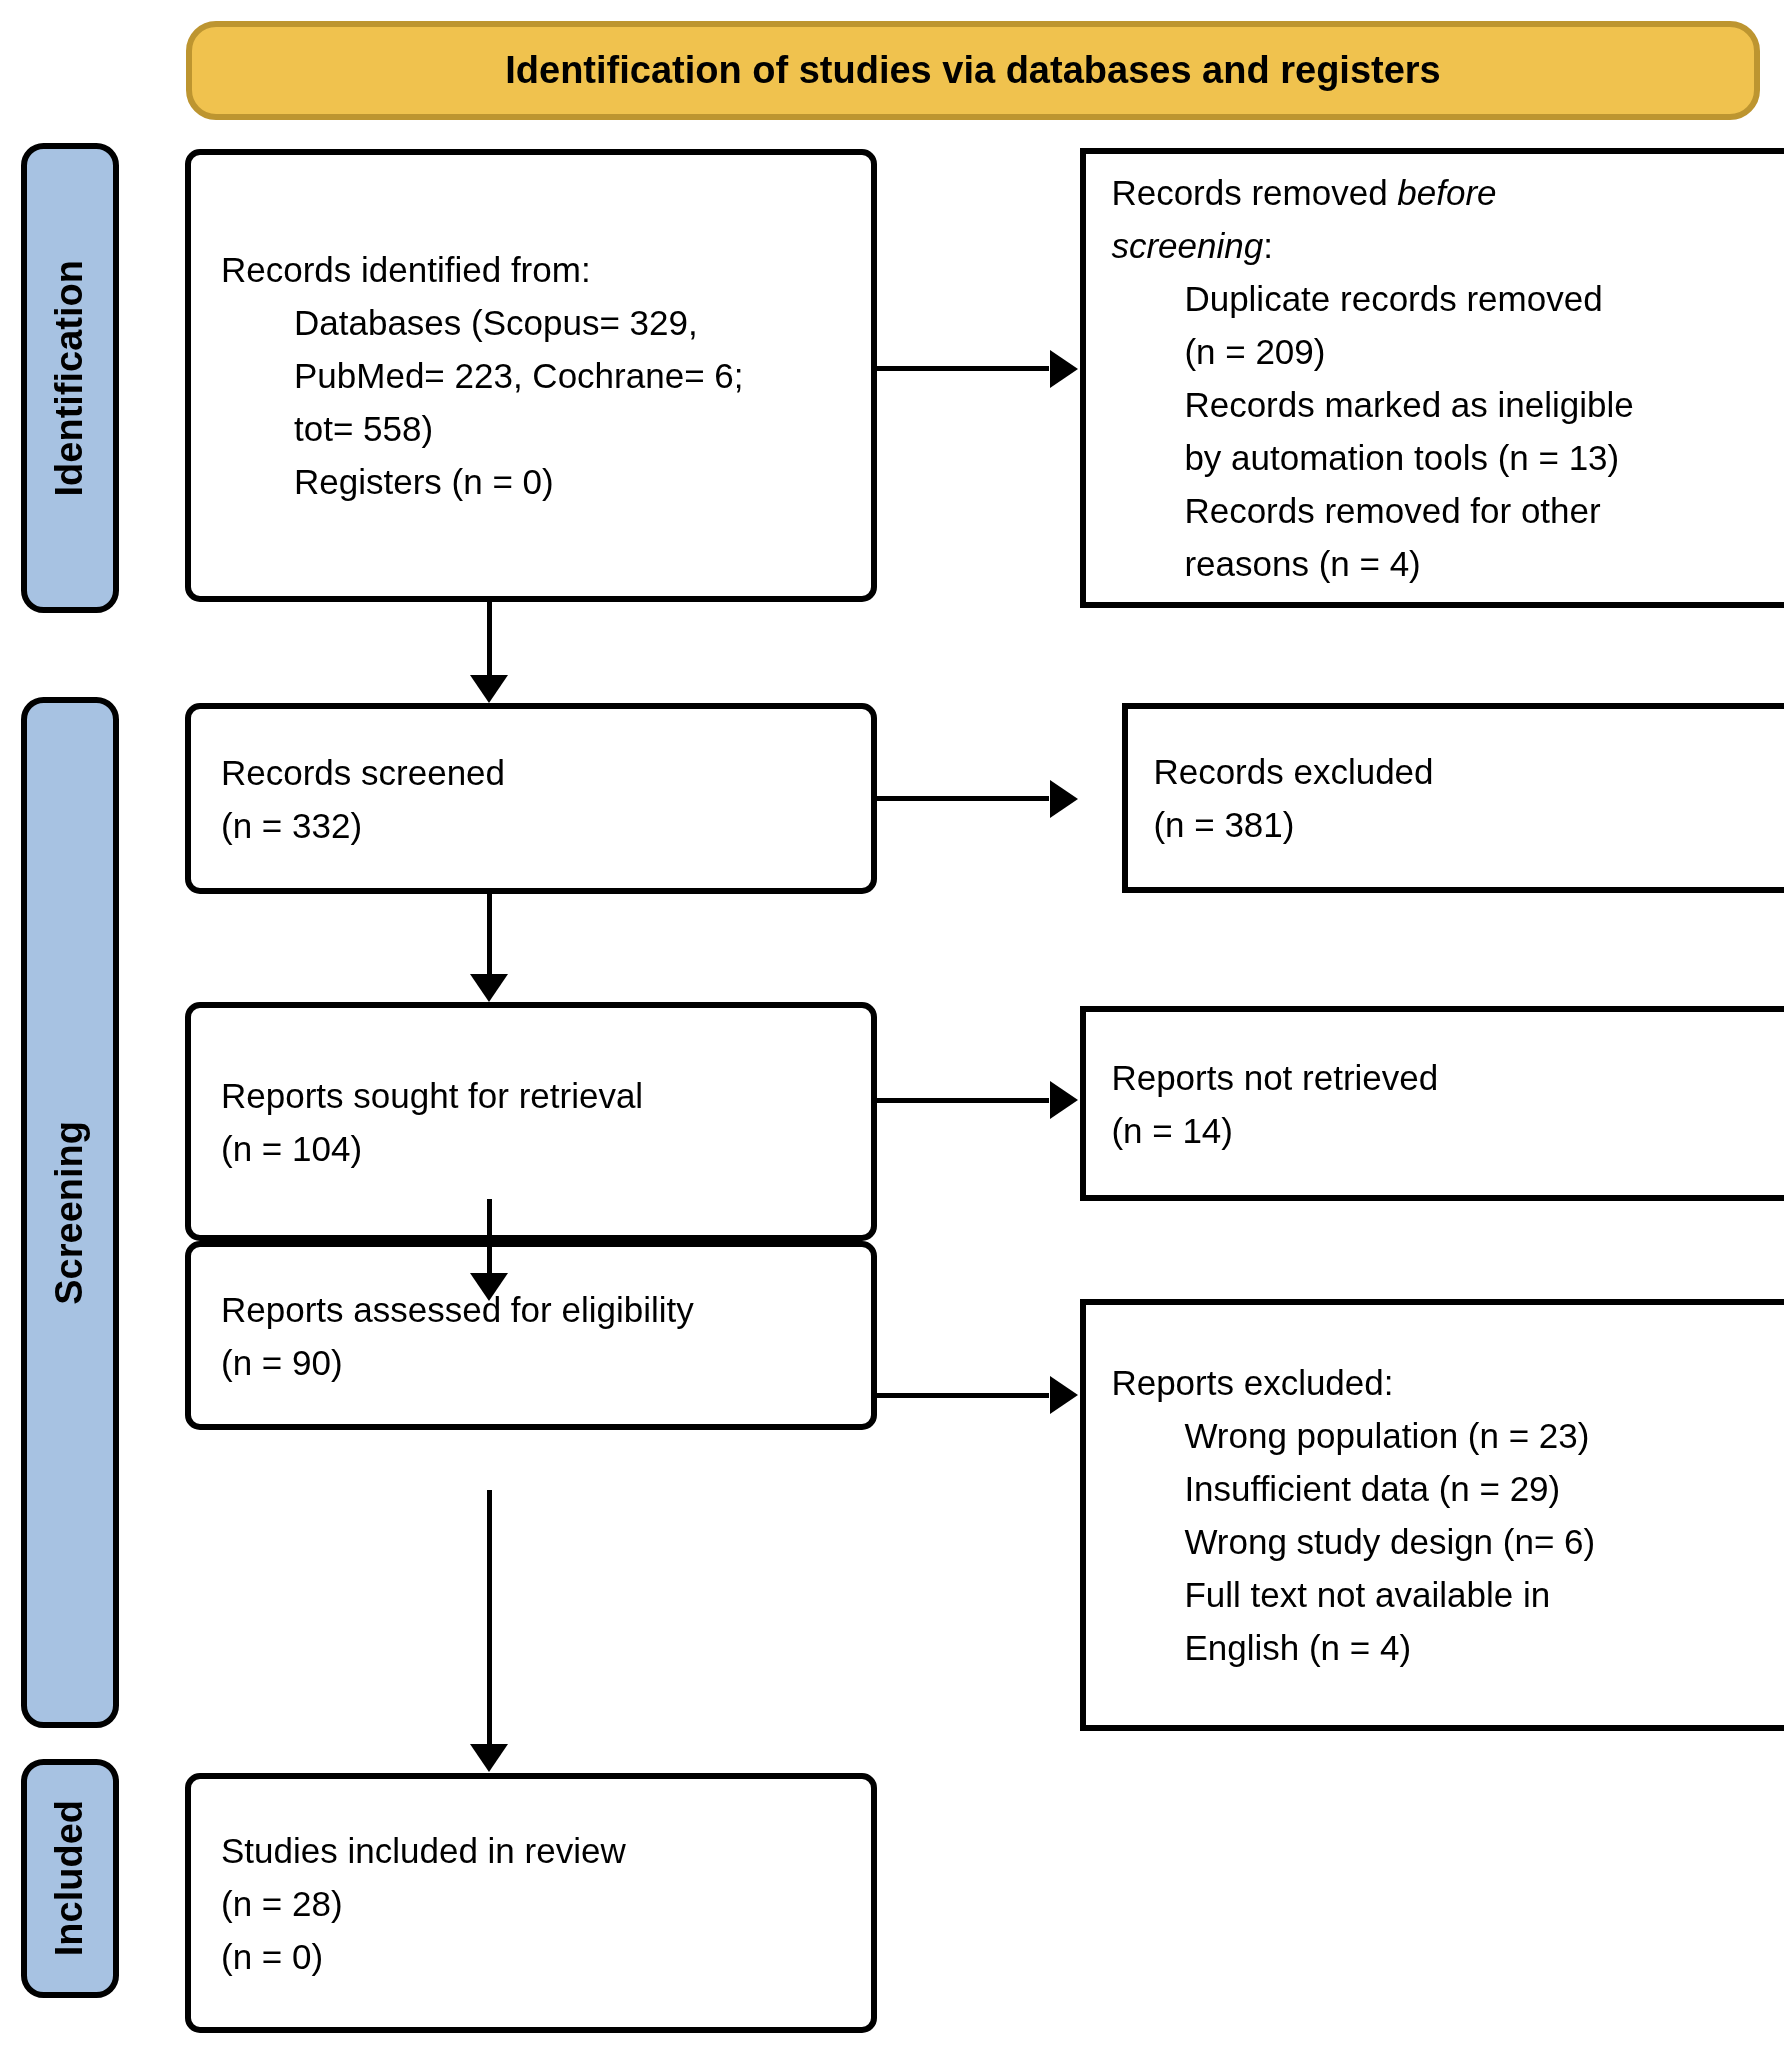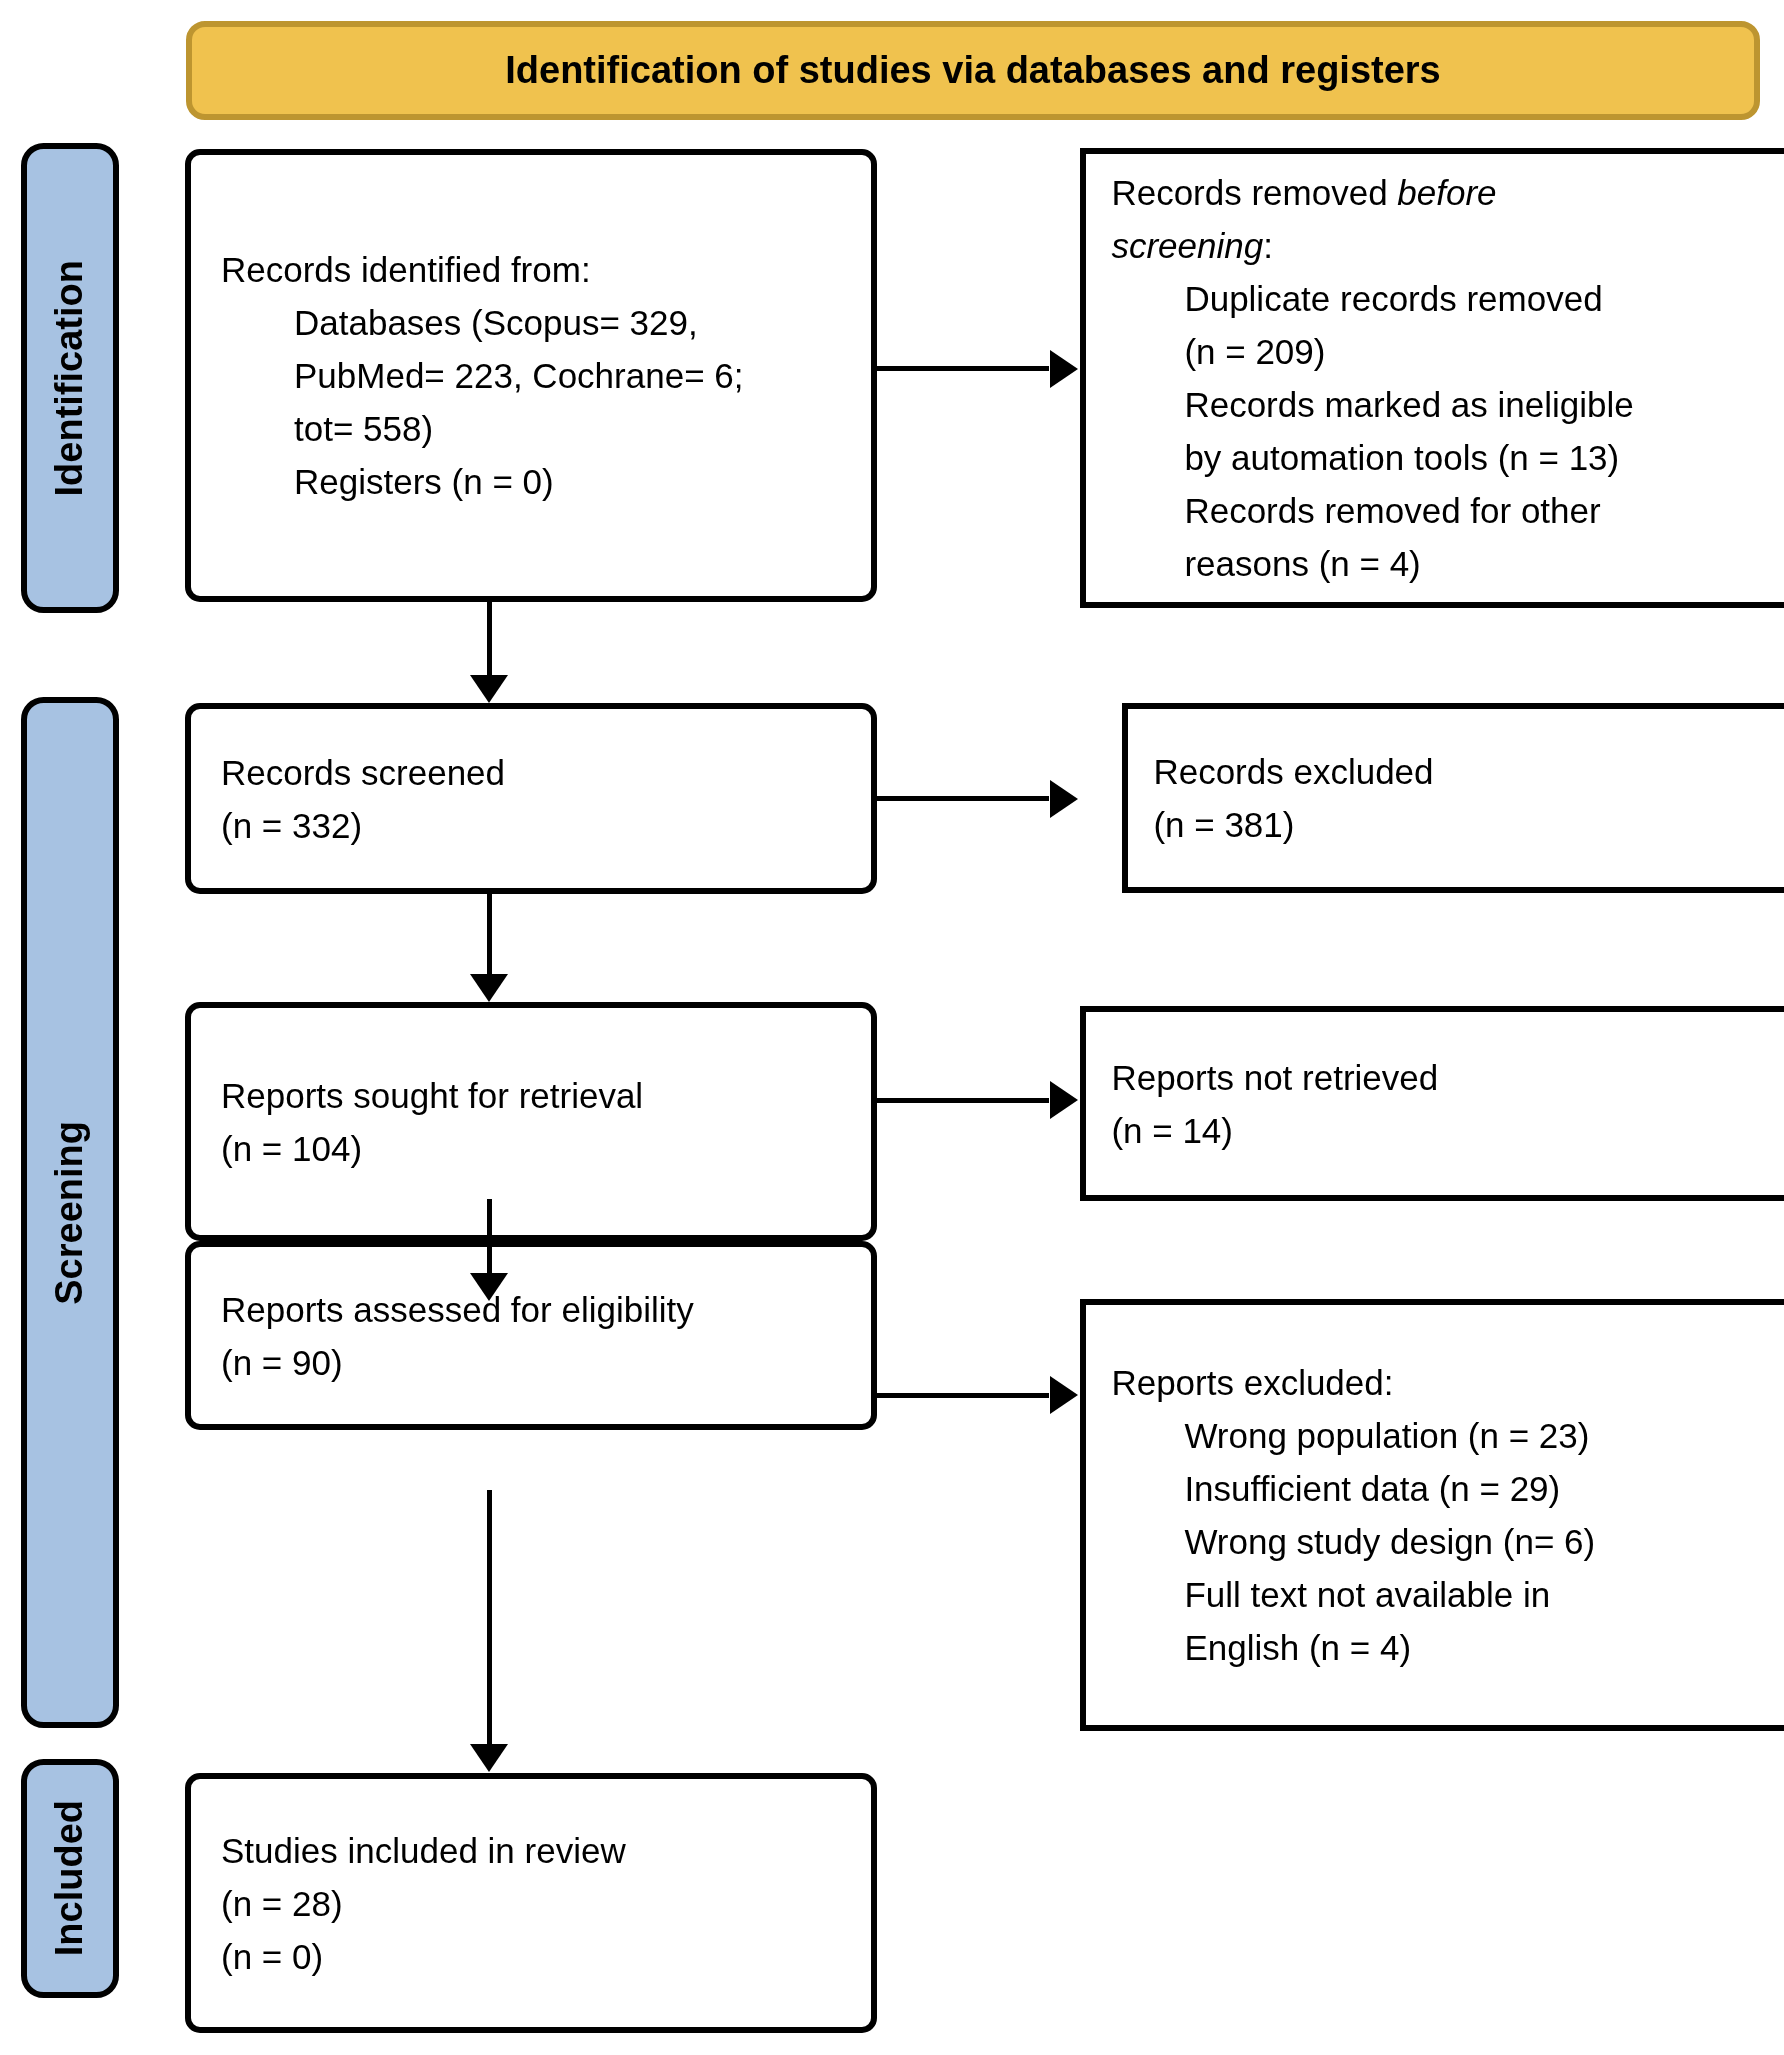--- a/index.html
+++ b/index.html
@@ -9,21 +9,21 @@
     height: 2056px;
     font-family: "Liberation Sans", sans-serif;
     color: #000;
   }
   .title-bar {
     position: absolute;
     left: 186px; top: 21px;
     width: 1574px; height: 99px;
     background: var(--title-fill, #F0C24E);
     border: 6.3px solid var(--title-border, #BD9530);
-    border-radius: 19px;
+    border-radius: 30px;
     box-sizing: border-box;
     display: flex; align-items: center; justify-content: center;
     font-size: 38px; font-weight: bold;
   }
   .stage {
     position: absolute;
     left: 20.5px; width: 98px;
     background: var(--stage-fill, #A7C2E2);
     border: 6.3px solid #000;
     border-radius: 22.5px;

